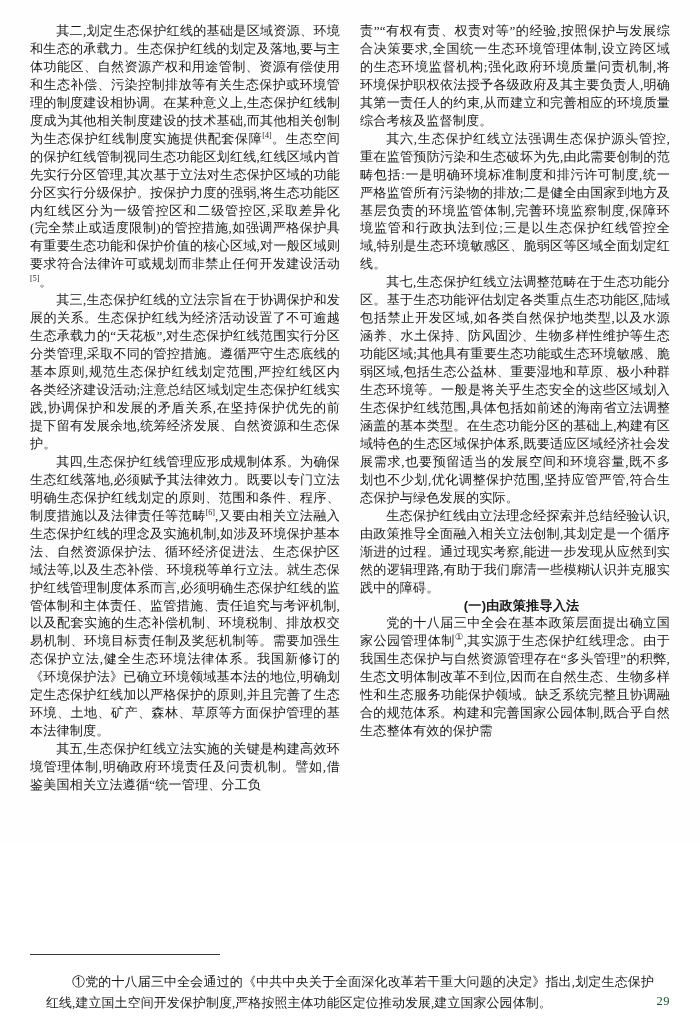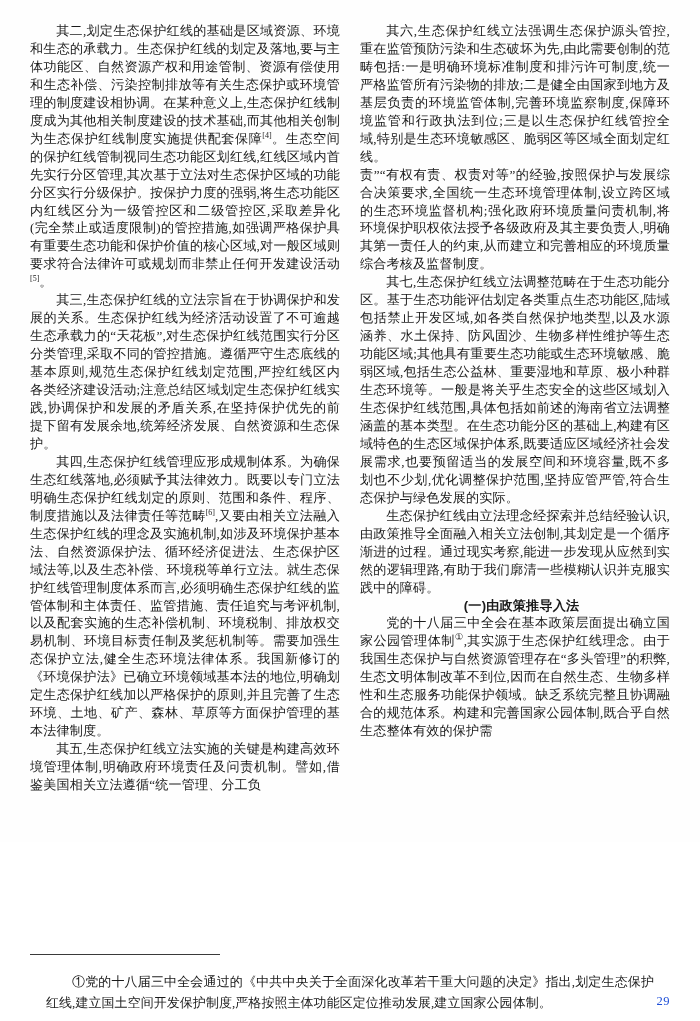--- a/index.html
+++ b/index.html
@@ -114,21 +114,21 @@
   }
 
   
   .page-number {
     position: absolute;
     right: 30px;
     top: 994px;
     font-size: 12.5px;
     line-height: 14px;
     letter-spacing: 0.5px;
-    color: #1d4ed8;
+    color: #14532d;
   }
 </style>
 </head>
 <body>
 
 <div id="page">
 
   <div class="columns">
 
     <div class="col">
@@ -138,23 +138,23 @@
       <p class="para">其三,生态保护红线的立法宗旨在于协调保护和发展的关系。生态保护红线为经济活动设置了不可逾越生态承载力的“天花板”,对生态保护红线范围实行分区分类管理,采取不同的管控措施。遵循严守生态底线的基本原则,规范生态保护红线划定范围,严控红线区内各类经济建设活动;注意总结区域划定生态保护红线实践,协调保护和发展的矛盾关系,在坚持保护优先的前提下留有发展余地,统筹经济发展、自然资源和生态保护。</p>
 
       <p class="para"><span>其四,生态保护红线管理应形成规制体系。为确保生态红线落地,必须赋予其法律效力。既要以专门立法明确生态保护红线划定的原则、范围和条件、程序、制度措施以及法律责任等范畴</span><sup class="cite">[6]</sup><span>,又要由相关立法融入生态保护红线的理念及实施机制,如涉及环境保护基本法、自然资源保护法、循环经济促进法、生态保护区域法等,以及生态补偿、环境税等单行立法。就生态保护红线管理制度体系而言,必须明确生态保护红线的监管体制和主体责任、监管措施、责任追究与考评机制,以及配套实施的生态补偿机制、环境税制、排放权交易机制、环境目标责任制及奖惩机制等。需要加强生态保护立法,健全生态环境法律体系。我国新修订的《环境保护法》已确立环境领域基本法的地位,明确划定生态保护红线加以严格保护的原则,并且完善了生态环境、土地、矿产、森林、草原等方面保护管理的基本法律制度。</span></p>
 
       <p class="para">其五,生态保护红线立法实施的关键是构建高效环境管理体制,明确政府环境责任及问责机制。譬如,借鉴美国相关立法遵循“统一管理、分工负</p>
 
     </div>
 
     <div class="col">
 
+      <p class="para cont">责”“有权有责、权责对等”的经验,按照保护与发展综合决策要求,全国统一生态环境管理体制,设立跨区域的生态环境监督机构;强化政府环境质量问责机制,将环境保护职权依法授予各级政府及其主要负责人,明确其第一责任人的约束,从而建立和完善相应的环境质量综合考核及监督制度。</p>
+
       <p class="para">其六,生态保护红线立法强调生态保护源头管控,重在监管预防污染和生态破坏为先,由此需要创制的范畴包括:一是明确环境标准制度和排污许可制度,统一严格监管所有污染物的排放;二是健全由国家到地方及基层负责的环境监管体制,完善环境监察制度,保障环境监管和行政执法到位;三是以生态保护红线管控全域,特别是生态环境敏感区、脆弱区等区域全面划定红线。</p>
-
-      <p class="para cont">责”“有权有责、权责对等”的经验,按照保护与发展综合决策要求,全国统一生态环境管理体制,设立跨区域的生态环境监督机构;强化政府环境质量问责机制,将环境保护职权依法授予各级政府及其主要负责人,明确其第一责任人的约束,从而建立和完善相应的环境质量综合考核及监督制度。</p>
 
       <p class="para">其七,生态保护红线立法调整范畴在于生态功能分区。基于生态功能评估划定各类重点生态功能区,陆域包括禁止开发区域,如各类自然保护地类型,以及水源涵养、水土保持、防风固沙、生物多样性维护等生态功能区域;其他具有重要生态功能或生态环境敏感、脆弱区域,包括生态公益林、重要湿地和草原、极小种群生态环境等。一般是将关乎生态安全的这些区域划入生态保护红线范围,具体包括如前述的海南省立法调整涵盖的基本类型。在生态功能分区的基础上,构建有区域特色的生态区域保护体系,既要适应区域经济社会发展需求,也要预留适当的发展空间和环境容量,既不多划也不少划,优化调整保护范围,坚持应管严管,符合生态保护与绿色发展的实际。</p>
 
 
       <p class="para">生态保护红线由立法理念经探索并总结经验认识,由政策推导全面融入相关立法创制,其划定是一个循序渐进的过程。通过现实考察,能进一步发现从应然到实然的逻辑理路,有助于我们廓清一些模糊认识并克服实践中的障碍。</p>
 
       <h3 class="subsection-heading">(一)由政策推导入法</h3>
 
       <p class="para"><span>党的十八届三中全会在基本政策层面提出确立国家公园管理体制</span><sup class="fn-marker">①</sup><span>,其实源于生态保护红线理念。由于我国生态保护与自然资源管理存在“多头管理”的积弊,生态文明体制改革不到位,因而在自然生态、生物多样性和生态服务功能保护领域。缺乏系统完整且协调融合的规范体系。构建和完善国家公园体制,既合乎自然生态整体有效的保护需</span></p>
 

